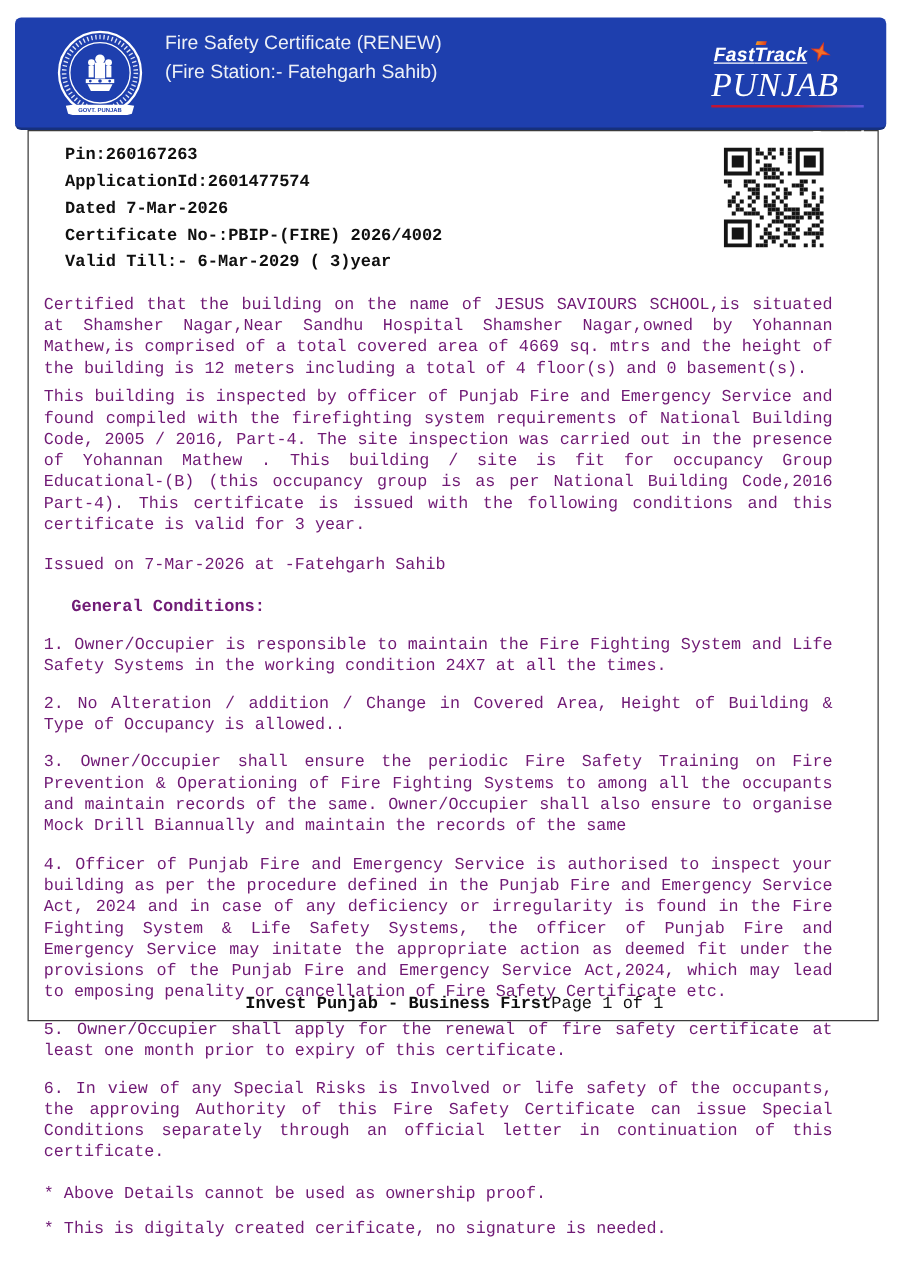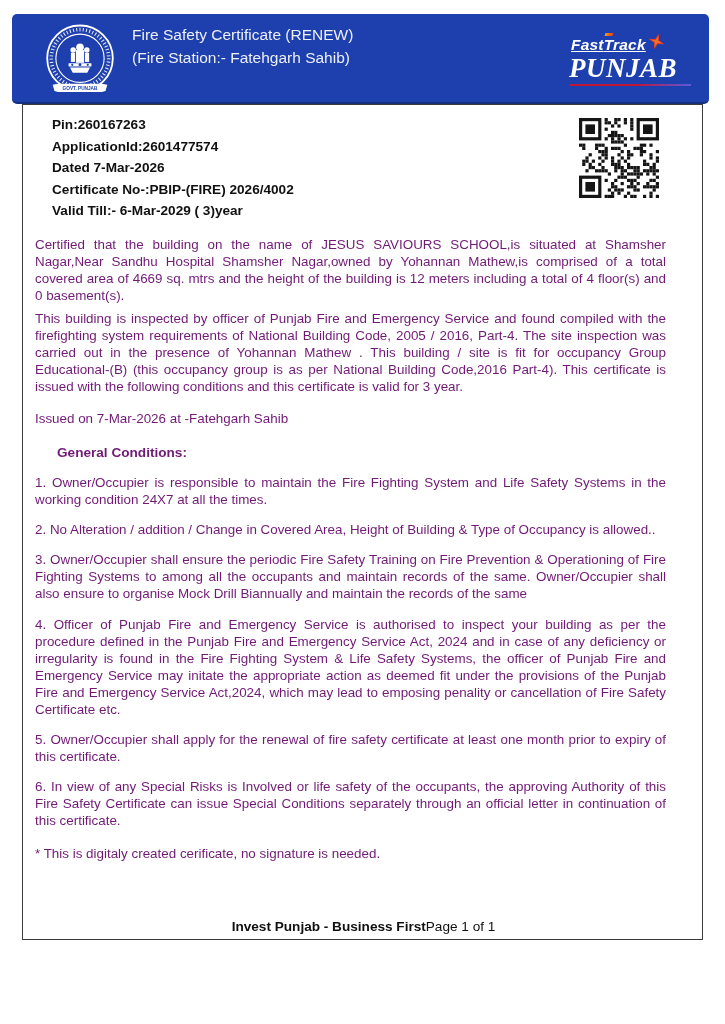--- a/index.html
+++ b/index.html
@@ -24,29 +24,29 @@
   }
   .logo-row1{font-size:15.5px;font-weight:bold;letter-spacing:.2px;position:relative;
     display:flex;justify-content:flex-start;align-items:center;padding-left:2px;text-decoration:underline;}
   .logo-row1 .t-accent{position:relative;}
   .logo-row1 .t-accent::before{
     content:"";position:absolute;left:1px;top:-3px;width:8px;height:3px;
     background:linear-gradient(90deg,#f59a23,#e03a1e);transform:skewX(-18deg);
   }
   .logo-star{width:17px;height:17px;margin-left:2px;margin-top:-8px;}
   .logo-punjab{
-    font-family:"Liberation Serif", serif;font-weight:bold;font-size:27px;
+    font-family:"Liberation Serif", serif;font-weight:normal;font-size:27px;
     letter-spacing:.5px;line-height:27px;margin-top:1px;text-align:left;
   }
   .logo-line{height:2px;margin-top:2px;background:linear-gradient(90deg,#c01535 55%,#5a5ae0);}
   .logo-portal{font-size:15px;font-weight:bold;margin-top:16px;}
   
   .content-box{
-    position:absolute;left:22px;top:104px;width:681px;height:836px;
-    border:1px solid #3c3c3c;box-sizing:border-box;background:#ffffff;
+    position:absolute;left:22px;top:104px;width:681px;height:713px;
+    border:1px solid #3c3c3c;box-sizing:border-box;background:#ffffff;font-family:Liberation Mono, monospace;
   }
   .details{padding:9px 0 0 29px;font-weight:bold;font-size:13.6px;line-height:21.5px;color:#101010;}
   .qr{position:absolute;left:556px;top:13px;width:80px;height:80px;}
   .qr svg{width:80px;height:80px;display:block;}
   .textflow{margin:14px 36px 0 12px;font-size:13.4px;line-height:17px;color:#701a75;}
   .para{text-align:justify;margin:0 0 6px 0;}
   .issued{margin-top:15px;}
   .gc-heading{font-weight:bold;margin-top:17px;padding-left:22px;font-size:13.6px;}
   .cond{text-align:justify;margin-top:13px;}
   .note{margin-top:11px;}
@@ -272,20 +272,21 @@
       <div class="gc-heading">General Conditions:</div>
 
       <p class="cond">1. Owner/Occupier is responsible to maintain the Fire Fighting System and Life Safety Systems in the working condition 24X7 at all the times.</p>
       <p class="cond">2. No Alteration / addition / Change in Covered Area, Height of Building &amp; Type of Occupancy is allowed..</p>
       <p class="cond">3. Owner/Occupier shall ensure the periodic Fire Safety Training on Fire Prevention &amp; Operationing of Fire Fighting Systems to among all the occupants and maintain records of the same. Owner/Occupier shall also ensure to organise Mock Drill Biannually and maintain the records of the same</p>
       <p class="cond">4. Officer of Punjab Fire and Emergency Service is authorised to inspect your building as per the procedure defined in the Punjab Fire and Emergency Service Act, 2024 and in case of any deficiency or irregularity is found in the Fire Fighting System &amp; Life Safety Systems, the officer of Punjab Fire and Emergency Service may initate the appropriate action as deemed fit under the provisions of the Punjab Fire and Emergency Service Act,2024, which may lead to emposing penality or cancellation of Fire Safety Certificate etc.</p>
       <p class="cond">5. Owner/Occupier shall apply for the renewal of fire safety certificate at least one month prior to expiry of this certificate.</p>
       <p class="cond">6. In view of any Special Risks is Involved or life safety of the occupants, the approving Authority of this Fire Safety Certificate can issue Special Conditions separately through an official letter in continuation of this certificate.</p>
 
       <div class="notes-block">
+        <div class="note">* Above Details cannot be used as ownership proof.</div>
         <div class="note">* This is digitaly created cerificate, no signature is needed.</div>
       </div>
     </div>
 
     <div class="footer">
       <span class="footer-left">Invest Punjab - Business First</span>
       <span class="footer-right">Page 1 of 1</span>
     </div>
   </div>
 

